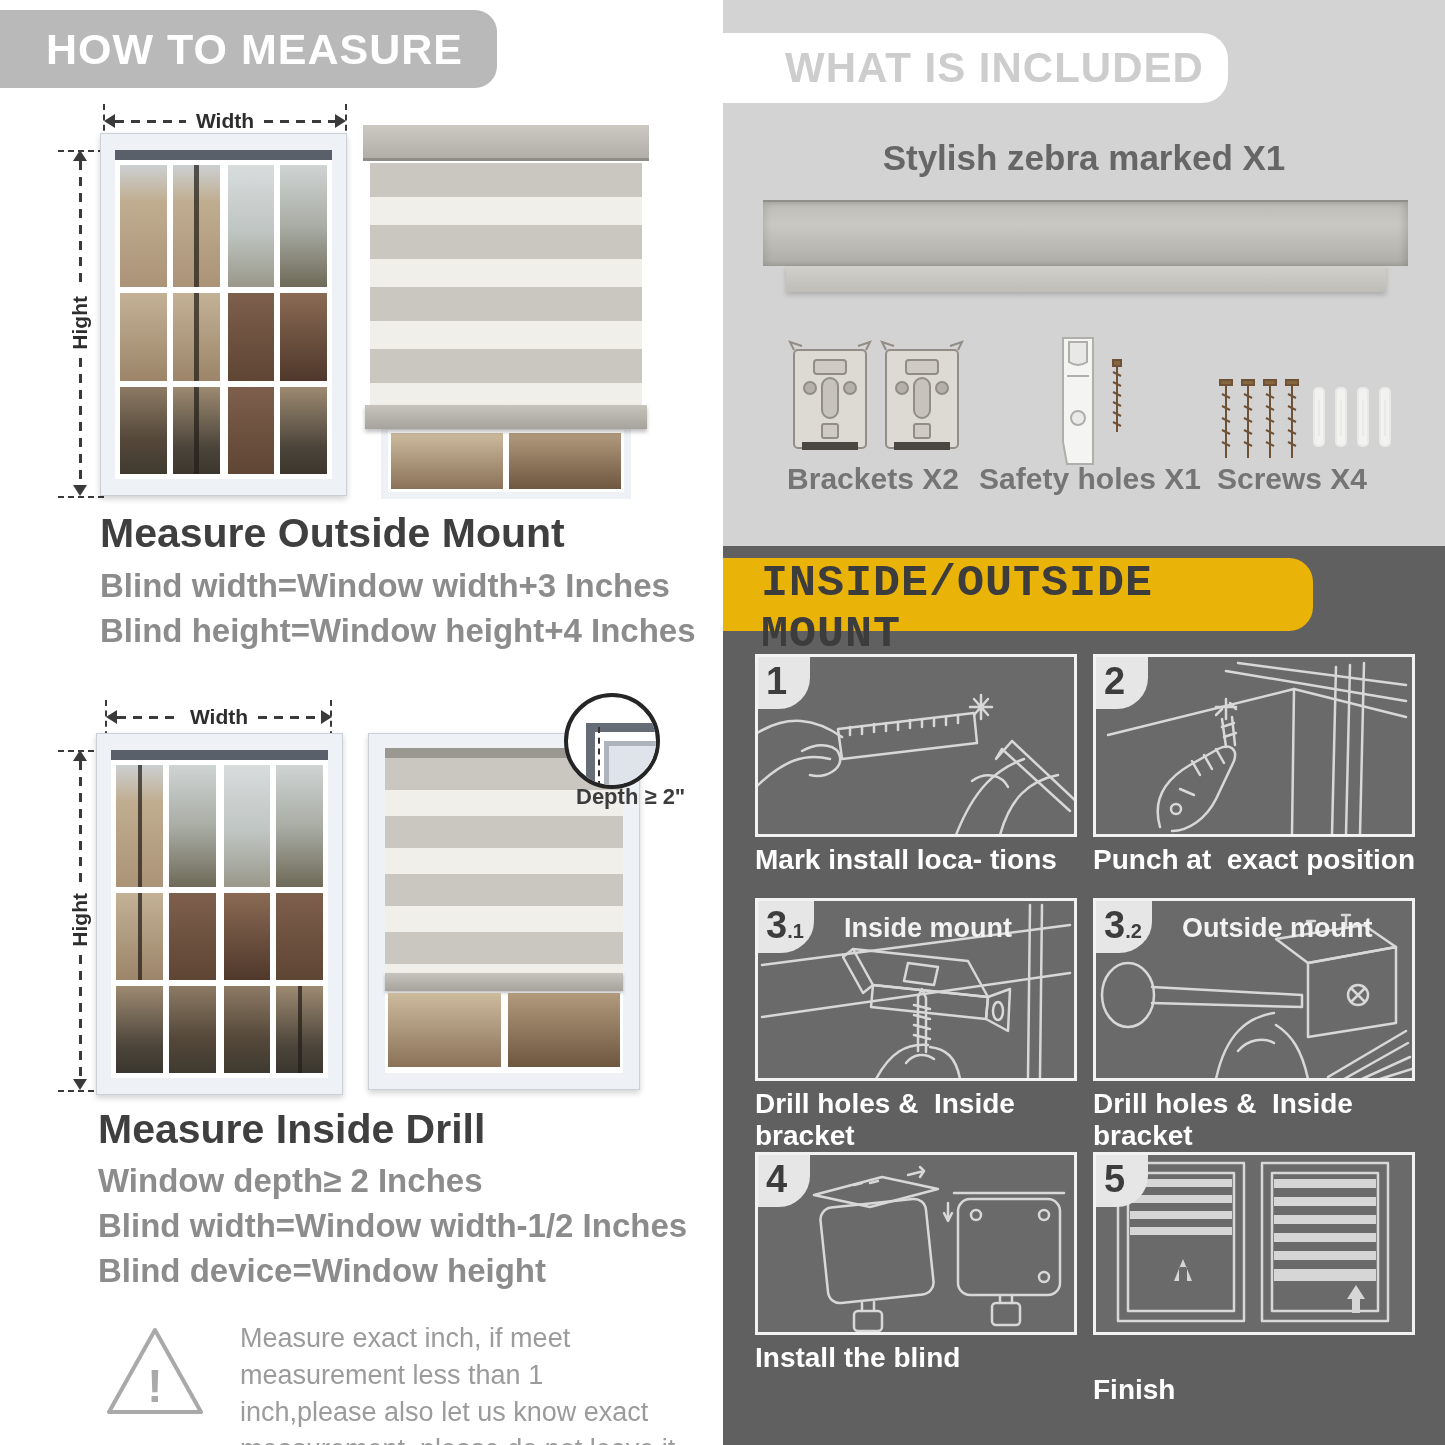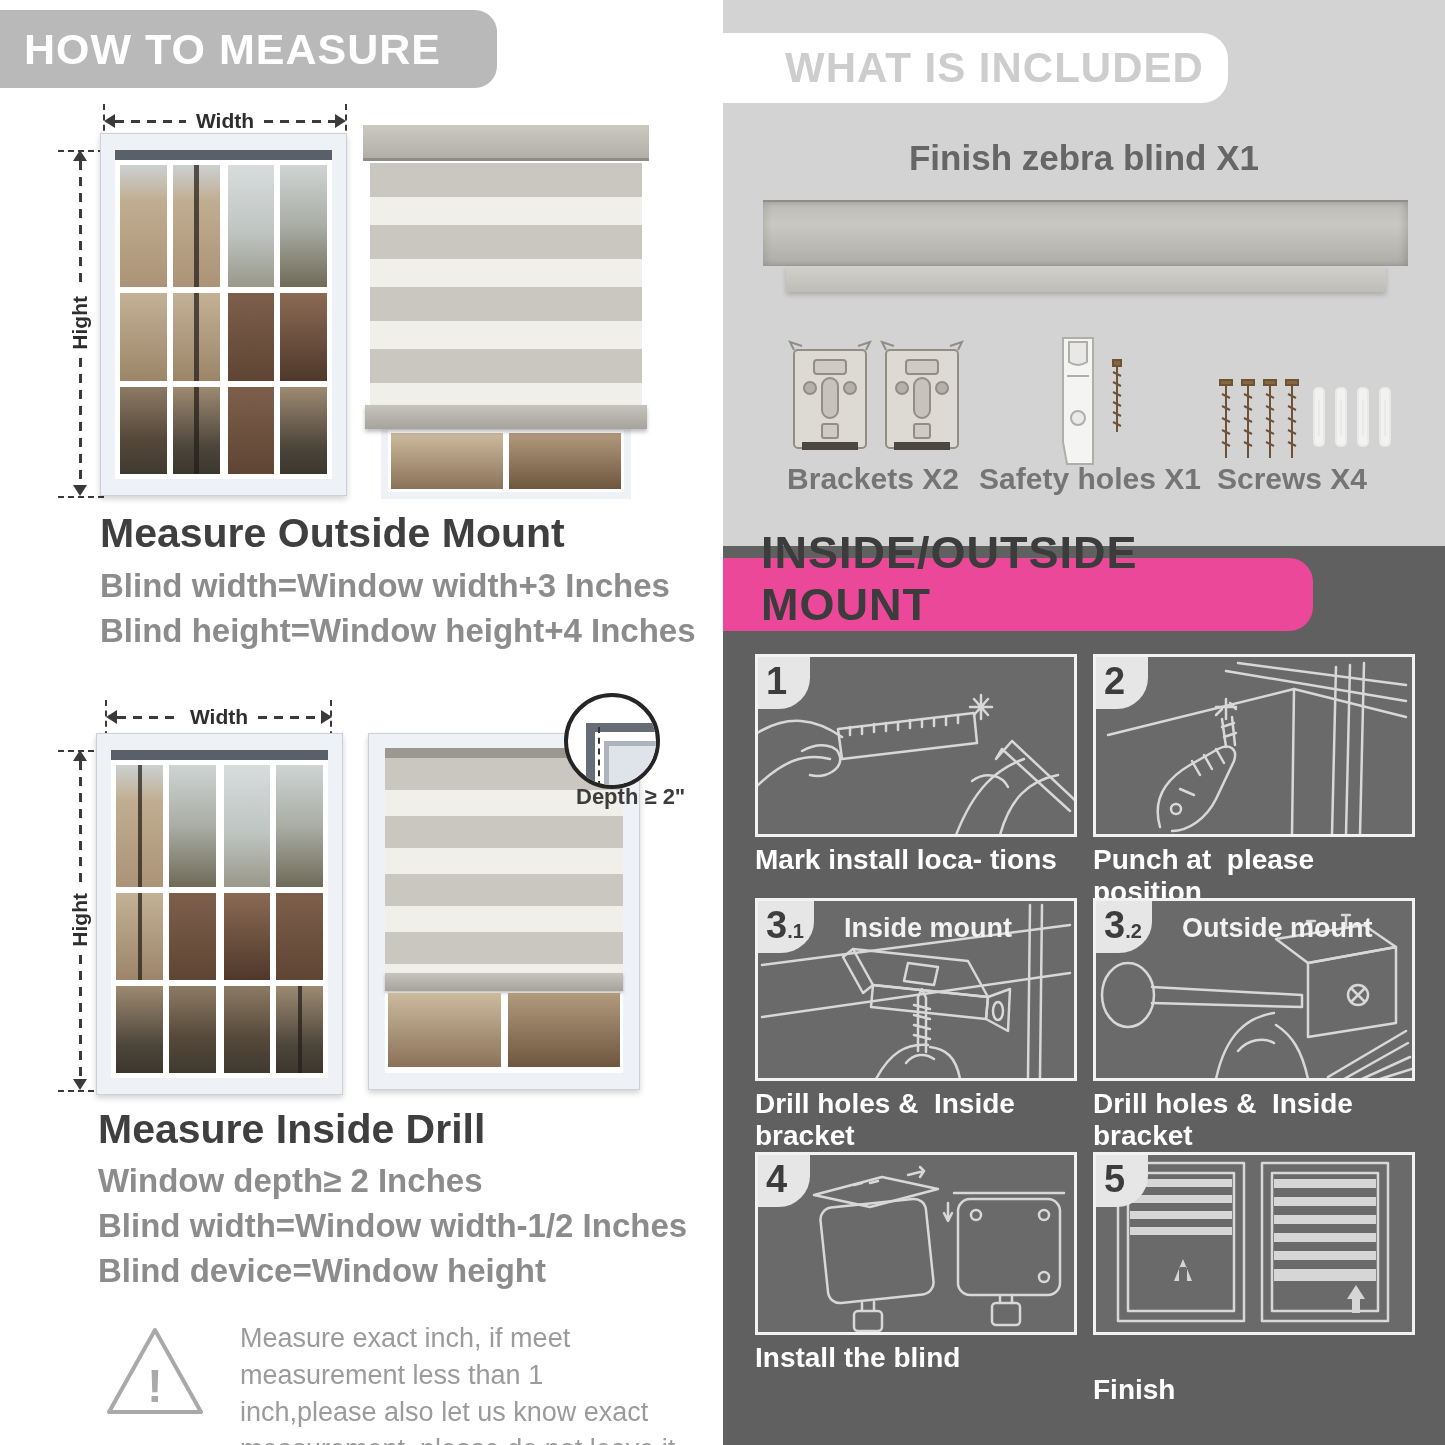--- a/index.html
+++ b/index.html
@@ -3,21 +3,21 @@
 <meta charset="utf-8">
 <style>
   * { margin:0; padding:0; box-sizing:border-box; }
   html,body { background:#fff; }
   body { font-family:"Liberation Sans","DejaVu Sans",sans-serif; }
   .canvas { position:relative; width:1445px; height:1445px; background:#fff; overflow:hidden; }
 
   
   .htm-banner { position:absolute; left:0; top:10px; width:497px; height:78px;
     background:#b9b9b9; border-radius:0 22px 22px 0; display:flex; align-items:center; }
-  .htm-banner span { color:#fff; font-size:43px; font-weight:700; letter-spacing:1px; padding-left:24px; }
+  .htm-banner span { color:#fff; font-size:43px; font-weight:700; letter-spacing:1px; padding-left:46px; }
 
   .sec-title { position:absolute; color:#3f3f3f; font-size:41px; font-weight:700; }
   .sec-line  { position:absolute; color:#8c8c8c; font-size:33px; font-weight:700; }
 
   
   .harrow { position:absolute; display:flex; align-items:center; height:22px; }
   .harrow .dash { flex:1; height:3px; background:repeating-linear-gradient(90deg,#3a3a3a 0 9px,transparent 9px 16px); }
   .ah { width:0; height:0; border:7px solid transparent; }
   .ah-l { border-right:11px solid #3a3a3a; border-left:0; }
   .ah-r { border-left:11px solid #3a3a3a; border-right:0; }
@@ -99,22 +99,22 @@
   .hr-big { position:absolute; left:40px; top:200px; width:645px; height:66px;
     background:linear-gradient(180deg,#bdbbb5,#cac8c2 35%,#aeaca6); border-top:2px solid #908e88;
     box-shadow:inset -4px 0 6px rgba(0,0,0,.12), inset 4px 0 6px rgba(0,0,0,.08); }
   .hr-small { position:absolute; left:63px; top:266px; width:600px; height:26px;
     background:linear-gradient(180deg,#d2d0ca,#bfbdb7); box-shadow:0 3px 5px rgba(0,0,0,.18); }
   .part-label { position:absolute; top:462px; text-align:center; color:#757575;
     font-size:30px; font-weight:700; }
 
   
   .panel-dark { position:absolute; left:723px; top:546px; width:722px; height:899px; background:#606060; }
-  .iom-banner { position:absolute; left:0; top:12px; width:590px; height:73px; background:#ec4899;
-    border-radius:0 24px 24px 0; display:flex; align-items:flex-end; }
+  .iom-banner { position:absolute; left:0; top:12px; width:590px; height:73px; background:#eab308;
+    border-radius:0 24px 24px 0; display:flex; align-items:flex-start;font-family:Liberation Mono, monospace; }
   .iom-banner span { color:#3c3c3c; font-size:45px; font-weight:700; letter-spacing:1px; padding-left:38px; }
   .step-box { position:absolute; width:322px; height:183px; border:3px solid #f2f2f2;
     background:#6a6a6a; overflow:hidden; }
   .step-badge { position:absolute; left:0; top:0; min-width:52px; height:52px; padding:0 10px 0 8px;
     background:#e6e6e6; border-radius:0 0 60% 0 / 0 0 60% 0; display:flex; align-items:flex-start; z-index:3; }
   .step-badge .num { color:#3d3d3d; font-size:38px; font-weight:700; line-height:48px; }
   .step-badge .sub { color:#3d3d3d; font-size:20px; font-weight:700; line-height:60px; }
   .step-inlabel { position:absolute; left:86px; top:12px; color:#f2f2f2; font-size:27px; font-weight:700; z-index:3; }
   .step-caption { position:absolute; width:330px; color:#fff; font-size:28px; font-weight:700; white-space:pre-wrap; }
   .sketch { position:absolute; left:0; top:0; width:316px; height:177px; }
@@ -255,21 +255,21 @@
   <svg style="position:absolute; left:103px; top:1322px;" width="104" height="100" viewBox="0 0 104 100">
     <path d="M52 8 L98 90 L6 90 Z" fill="none" stroke="#a9a9a9" stroke-width="4" stroke-linejoin="round"></path>
     <text x="52" y="80" text-anchor="middle" font-size="46" font-weight="bold" fill="#a9a9a9" font-family="Liberation Sans, sans-serif">!</text>
   </svg>
   <div class="note-text" style="left:240px; top:1320px;">Measure exact inch, if meet measurement less than 1 inch,please also let us know exact measurement, please do not leave it</div>
 
   <div class="panel-light">
     <div class="wii-banner">
       <span>WHAT IS INCLUDED</span>
     </div>
-    <div class="stylish-lbl">Finish zebra blind X1</div>
+    <div class="stylish-lbl">Stylish zebra marked X1</div>
     <div class="hr-big"></div>
     <div class="hr-small"></div>
 
     <svg style="position:absolute; left:65px; top:340px;" width="176" height="120" viewBox="0 0 176 120">
       <g stroke="#928d86" stroke-width="2" fill="#ddd9d3">
         <rect x="6" y="10" width="72" height="98" rx="4"></rect>
         <rect x="98" y="10" width="72" height="98" rx="4"></rect>
         <path d="M6 10 L2 2 L14 6 M78 10 L82 2 L70 6" fill="none"></path>
         <path d="M98 10 L94 2 L106 6 M170 10 L174 2 L162 6" fill="none"></path>
         <rect x="26" y="20" width="32" height="14" rx="3" fill="#cfcbc4"></rect>
@@ -365,21 +365,21 @@
         <path class="sk" d="M130 14 L310 44 M142 6 L310 28"></path>
         <path class="sk" d="M240 10 L236 178 M254 8 L250 178 M268 6 L264 178"></path>
         <path class="sk" d="M126 52 L120 58 M134 46 L140 52 M130 42 L130 62 M120 50 L140 50"></path>
         <path class="sk" d="M126 62 L130 90 M136 60 L139 88 M126 70 L138 66 M128 80 L140 76"></path>
         <path class="sk" d="M64 170 C56 142 70 122 94 108 L122 92 C134 86 142 92 138 104 L120 142 C110 162 92 174 76 174"></path>
         <path class="sk" d="M96 104 L104 118 M108 98 L116 112 M120 92 L128 106"></path>
         <path class="sk" d="M84 132 L98 138"></path>
         <circle class="sk" cx="80" cy="152" r="5"></circle>
       </svg>
     </div>
-    <div class="step-caption" style="left:370px; top:298px;">Punch at  please position</div>
+    <div class="step-caption" style="left:370px; top:298px;">Punch at  exact position</div>
 
     <div class="step-box" style="left:32px; top:352px;">
       <div class="step-badge">
         <span class="num">3</span>
           <span class="sub">.1</span>
       </div>
       <div class="step-inlabel">Inside mount</div>
       <svg class="sketch" viewBox="0 0 316 177">
         <path class="sk" d="M4 64 L312 24 M4 116 L312 72"></path>
         <path class="sk" d="M272 4 L270 176 M284 4 L282 176"></path>

